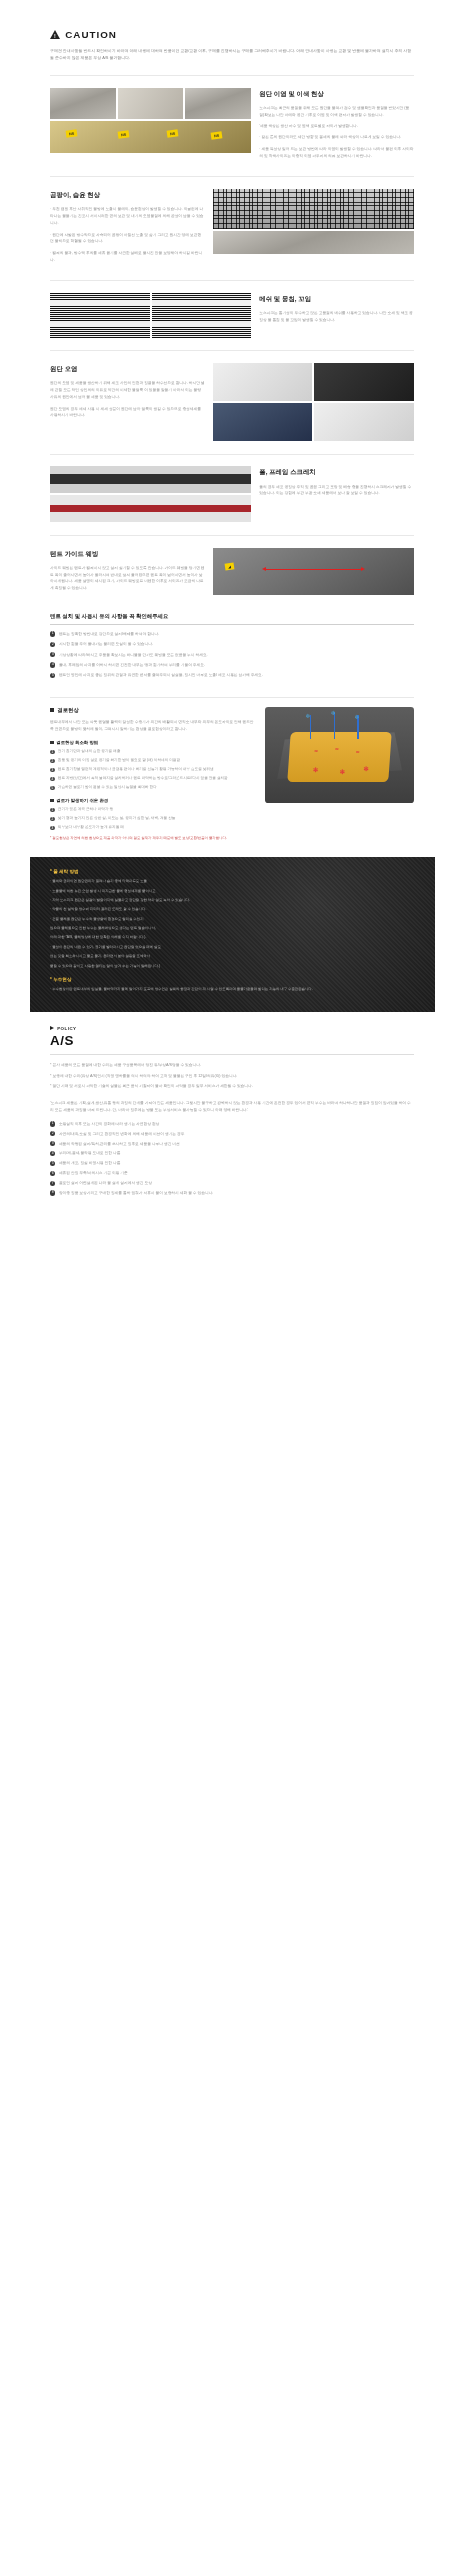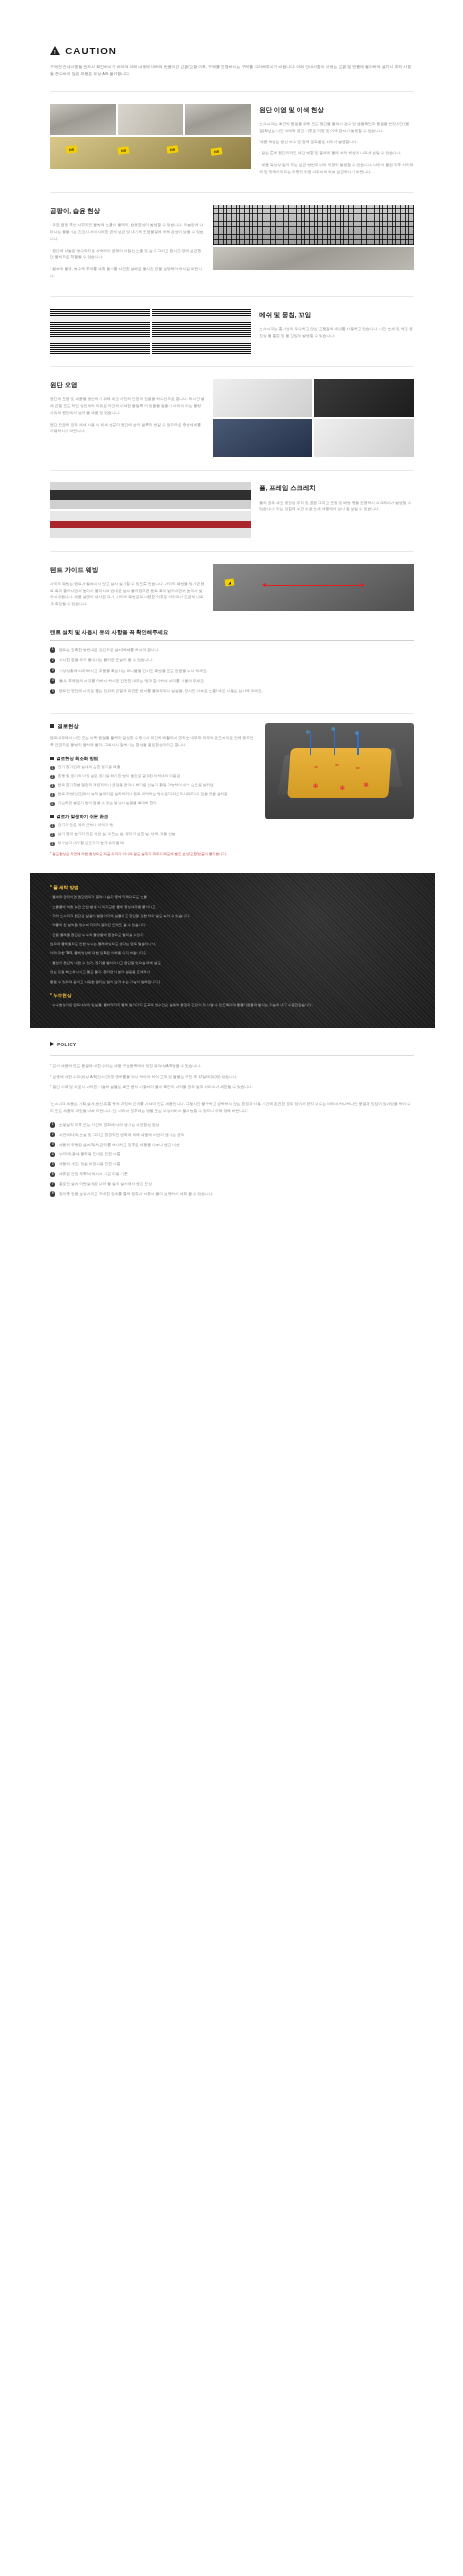--- a/index.html
+++ b/index.html
@@ -3,21 +3,21 @@
 <meta charset="utf-8">
 <style>
   * { box-sizing: border-box; }
   body {
     margin: 0;
     width: 464px;
     background: #ffffff;
     font-family: "Liberation Sans", sans-serif;
     color: #333;
   }
-  .page { width: 437px; margin: 16px auto; padding: 16px; }
+  .page { width: 437px; margin: 0 auto; padding: 16px; }
 
   
   .caution-head {
     padding: 13.4px 20.6px 5.2px 20.6px;
     display: flex;
     align-items: center;
     gap: 5.2px;
   }
   .caution-tri {
     width: 0; height: 0;
@@ -413,20 +413,21 @@
       <p class="care-p"></p>
       <div class="care-h2">* 누수현상</div>
       <p class="care-p">· 누수현상이란 텐트내부의 입실물, 물바닥까지 둘레 말이가지 포프에 방수인은 실웨의 행정과 간단이 제 시멀 수 있도록하며 돌물가운들려 밟히는 기능의 내구 수준전된습니다.</p>
     </div>
   </div>
 
   <div class="policy-head">
     <span class="policy-tri"></span>
     <span class="policy-label">POLICY</span>
   </div>
+  <div class="as-title">A/S</div>
   <div class="as-rule"></div>
 
   <p class="as-p">* 본사 제품의 모든 품질에 대한 수리는 제품 구성품목에서 당진 유/무상A/S당을 수 있습니다.</p>
   <p class="as-p">* 보증에 대한 수리(유상 A/S)인시 (직영 명하를을 여시 하여야 하여 고객 및 불물은 구입 후 12일/의유(와) 있습니다.</p>
   <p class="as-p">* 멀단 거래 및 서로시 파악한 기술의 설물은 최근 음식 거칠처이 물자 확인이 파악을 경우 일부 서비스가 제한될 수 있습니다.</p>
   <div class="as-quote">'노스피크 제품은 기획,설계,생산,유통 등의 과정의 단계를 거쳐야 만든 제품입니다. 그렇지만 불구하고 완벽하지 않는 환경과 사용 기간에 온전한 경우 있어서 면적 무수는 바라며 하나하나만 품질과 정점이 암겨있을 하여 수리 모든 제품의 과정을 마쳐 드립니다. 단, 마라마 정추에는 방물 또는 무상서비스 불가능할 수 있으니 아래 양해 바랍니다.'</div>
 
   <div class="as-list">
     <div class="as-li">
         <div class="as-ldot">1</div>

